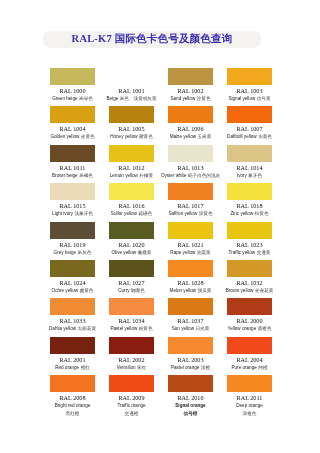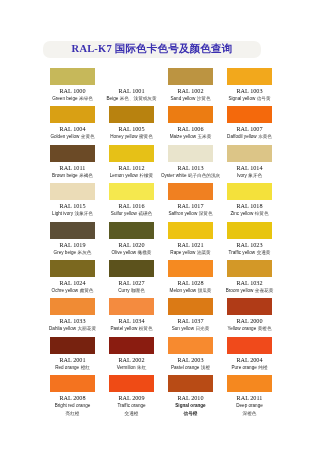--- a/index.html
+++ b/index.html
@@ -17,21 +17,21 @@
   .page {
     position: relative;
     width: 320px;
     height: 453px;
     background: #ffffff;
     box-sizing: border-box;
   }
   .title-bar {
     position: absolute;
     left: 43px;
-    top: 41px;
+    top: 31px;
     width: 218px;
     height: 17px;
     background: #f4f3ef;
     display: flex;
     align-items: center;
     justify-content: center;
     border-radius: 7px;
   }
   .title-bar .title-text {
     font-family: "Liberation Serif", "DejaVu Serif", serif;

